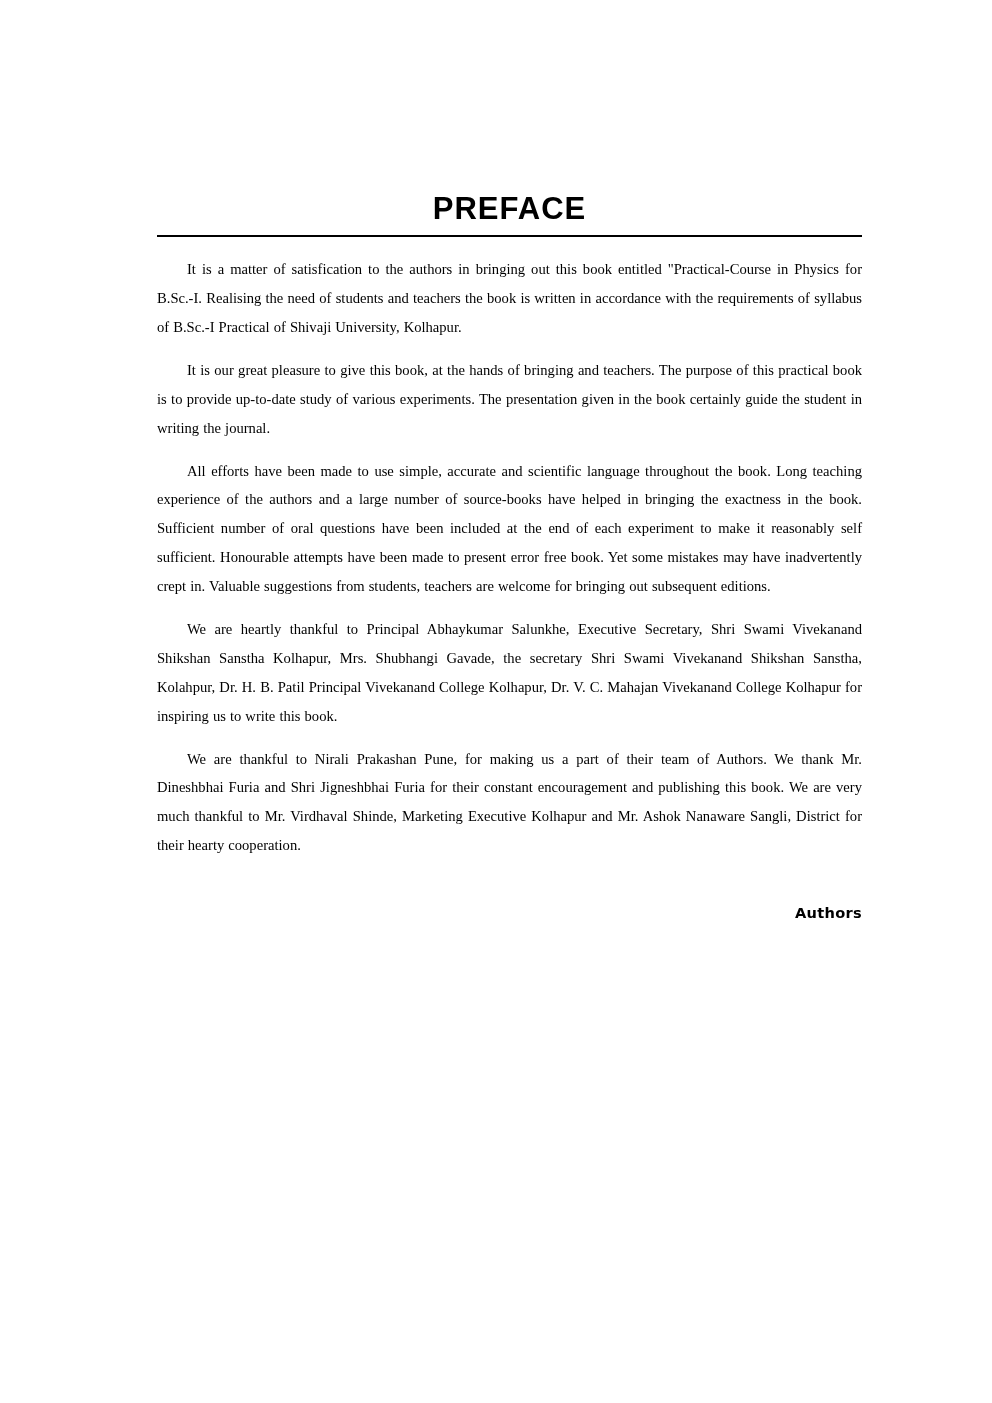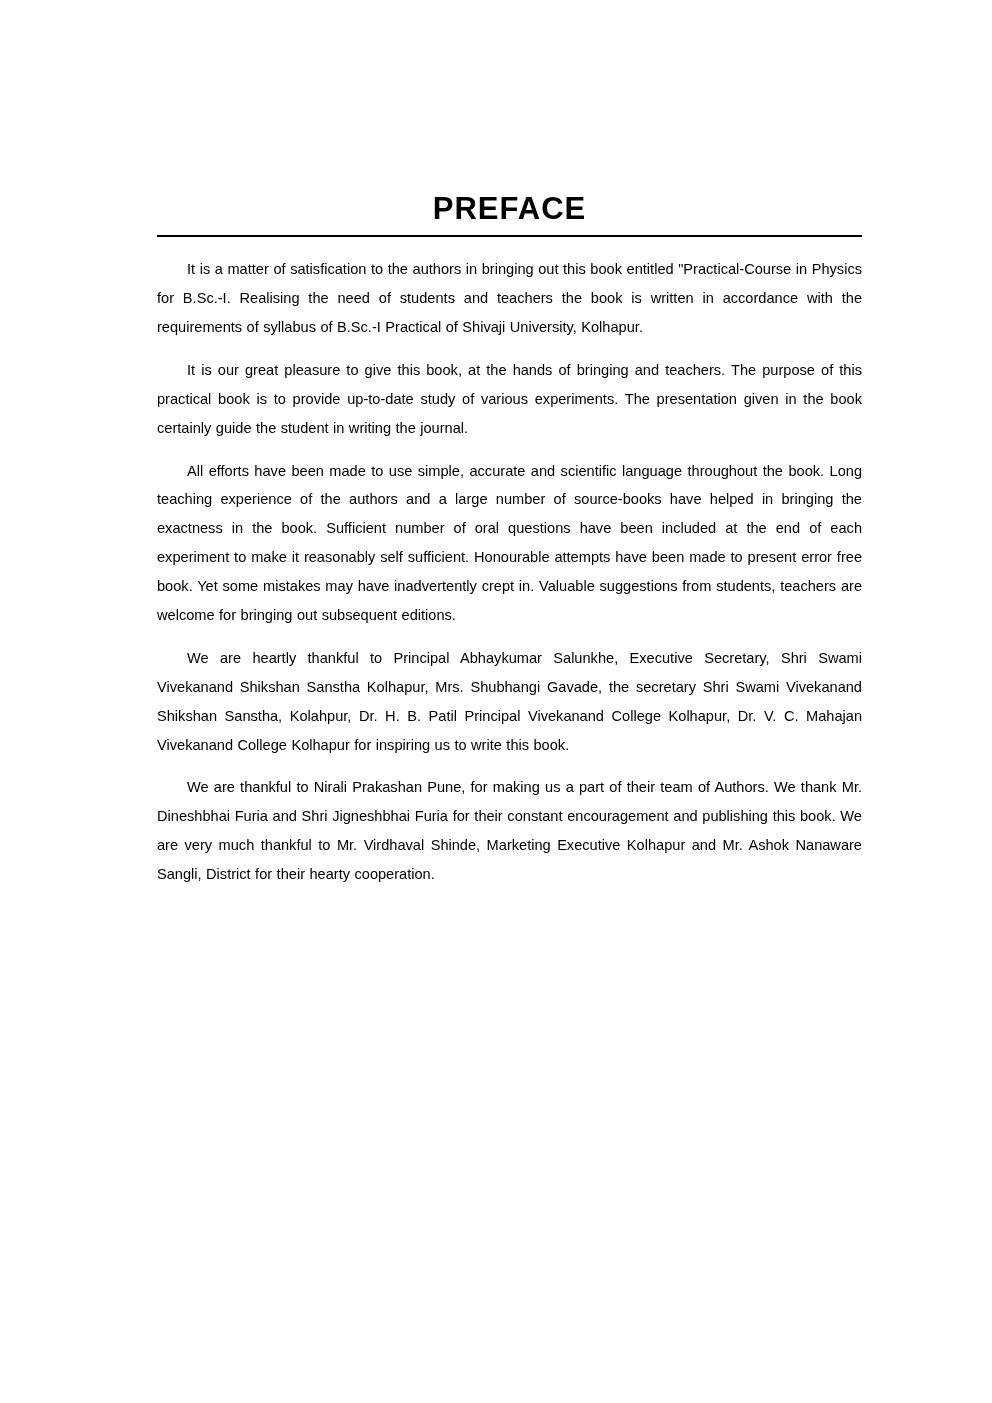--- a/index.html
+++ b/index.html
@@ -40,21 +40,21 @@
     padding: 0;
     line-height: 1.2;
   }
   .title-rule {
     border: 0;
     border-top: 2.5px solid #000000;
     margin: 0 0 18px 0;
     width: 100%;
   }
   p.para {
-    font-family: Liberation Sans, sans-serif;
+    font-family: Liberation Serif, serif;
     font-size: 14.6px;
     line-height: 1.98;
     text-align: justify;
     text-justify: inter-word;
     margin: 0 0 14px 0;
     text-indent: 30px;
     word-spacing: 0.4px;
   }
   p.para:last-of-type {
     margin-bottom: 0;
@@ -82,15 +82,16 @@
 
     <p class="para">It is our great pleasure to give this book, at the hands of bringing and teachers. The purpose of this practical book is to provide up-to-date study of various experiments. The presentation given in the book certainly guide the student in writing the journal.</p>
 
     <p class="para">All efforts have been made to use simple, accurate and scientific language throughout the book. Long teaching experience of the authors and a large number of source-books have helped in bringing the exactness in the book. Sufficient number of oral questions have been included at the end of each experiment to make it reasonably self sufficient. Honourable  attempts have been made to present error free book. Yet some mistakes may have inadvertently crept in. Valuable suggestions from students, teachers are welcome for bringing out subsequent editions.</p>
 
     <p class="para">We are heartly thankful to Principal Abhaykumar Salunkhe, Executive Secretary, Shri Swami Vivekanand Shikshan Sanstha Kolhapur, Mrs. Shubhangi Gavade, the secretary Shri Swami Vivekanand Shikshan Sanstha, Kolahpur, Dr. H. B. Patil Principal Vivekanand College Kolhapur, Dr. V. C. Mahajan Vivekanand College Kolhapur for inspiring us to write this book.</p>
 
     <p class="para">We are thankful to Nirali Prakashan Pune, for making us a part of their team of Authors. We thank Mr. Dineshbhai Furia and Shri Jigneshbhai Furia for their constant encouragement and publishing this book. We are very much thankful to Mr. Virdhaval Shinde, Marketing Executive Kolhapur and Mr. Ashok Nanaware Sangli, District for their hearty cooperation.</p>
 
 
+    <div class="signature">Authors</div>
 
   </div>
 </div>
 
 </body></html>

